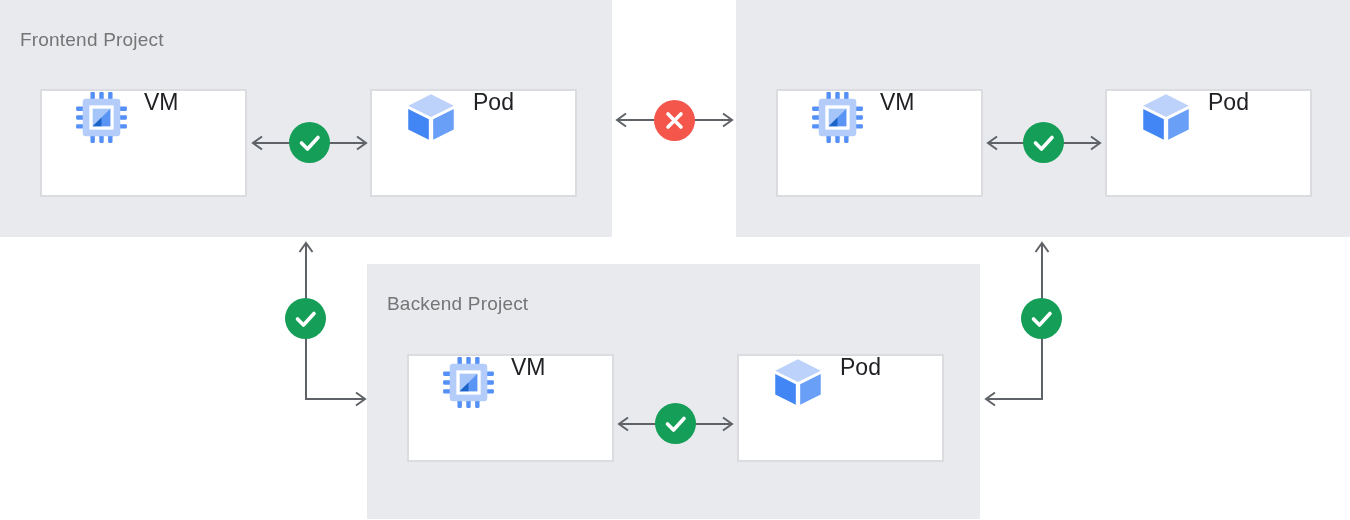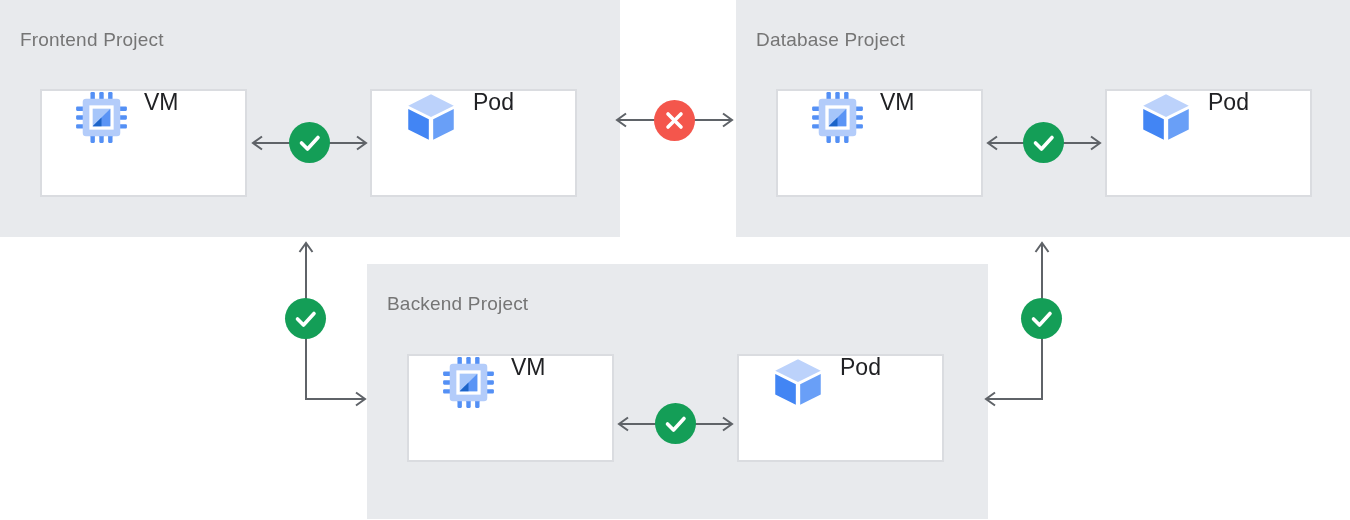--- a/index.html
+++ b/index.html
@@ -13,21 +13,21 @@
     --title-text:#757575;
     --label-text:#202124;
   }
   html,body{margin:0;padding:0;background:var(--canvas-bg);}
   .canvas{
     position:relative;width:1350px;height:520px;overflow:hidden;
     background:var(--canvas-bg);
     font-family:"Liberation Sans", sans-serif;
   }
   .panel{
-    position:absolute;background:var(--panel-bg);padding-left:8px;
+    position:absolute;background:var(--panel-bg);
   }
   .panel-title{
     position:absolute;left:20px;top:30px;margin:0;
     font-size:19px;font-weight:400;line-height:1;
     color:var(--title-text);letter-spacing:.2px;
   }
   .card{
     position:absolute;width:207px;height:108px;box-sizing:border-box;
     background:var(--card-bg);border:2px solid var(--card-border);
     display:flex;padding-left:33px;gap:16px;
@@ -89,21 +89,20 @@
           <polygon points="24,3 45,13.5 24,24 3,13.5" fill="#bcd2fb"></polygon>
           <polygon points="3,16.5 22,26 22,45 3,35.5" fill="#4285f4"></polygon>
           <polygon points="26,26 45,16.5 45,35.5 26,45" fill="#699ff7"></polygon>
         </svg>
       </span>
       <span class="label">Pod</span>
     </div>
   </section>
 
   <section class="panel" style="left:736px;top:0;width:614px;height:237px">
-    <h2 class="panel-title">Database Project</h2>
     <div class="card" style="left:40px;top:89px">
       <span class="icon">
         <svg width="53" height="53" viewBox="0 0 48 48">
           <g fill="#5490f5">
             <rect x="14" y="1" width="4" height="7" rx="1"></rect>
               <rect x="22" y="1" width="4" height="7" rx="1"></rect>
               <rect x="30" y="1" width="4" height="7" rx="1"></rect>
             <rect x="14" y="40" width="4" height="7" rx="1"></rect>
               <rect x="22" y="40" width="4" height="7" rx="1"></rect>
               <rect x="30" y="40" width="4" height="7" rx="1"></rect>

